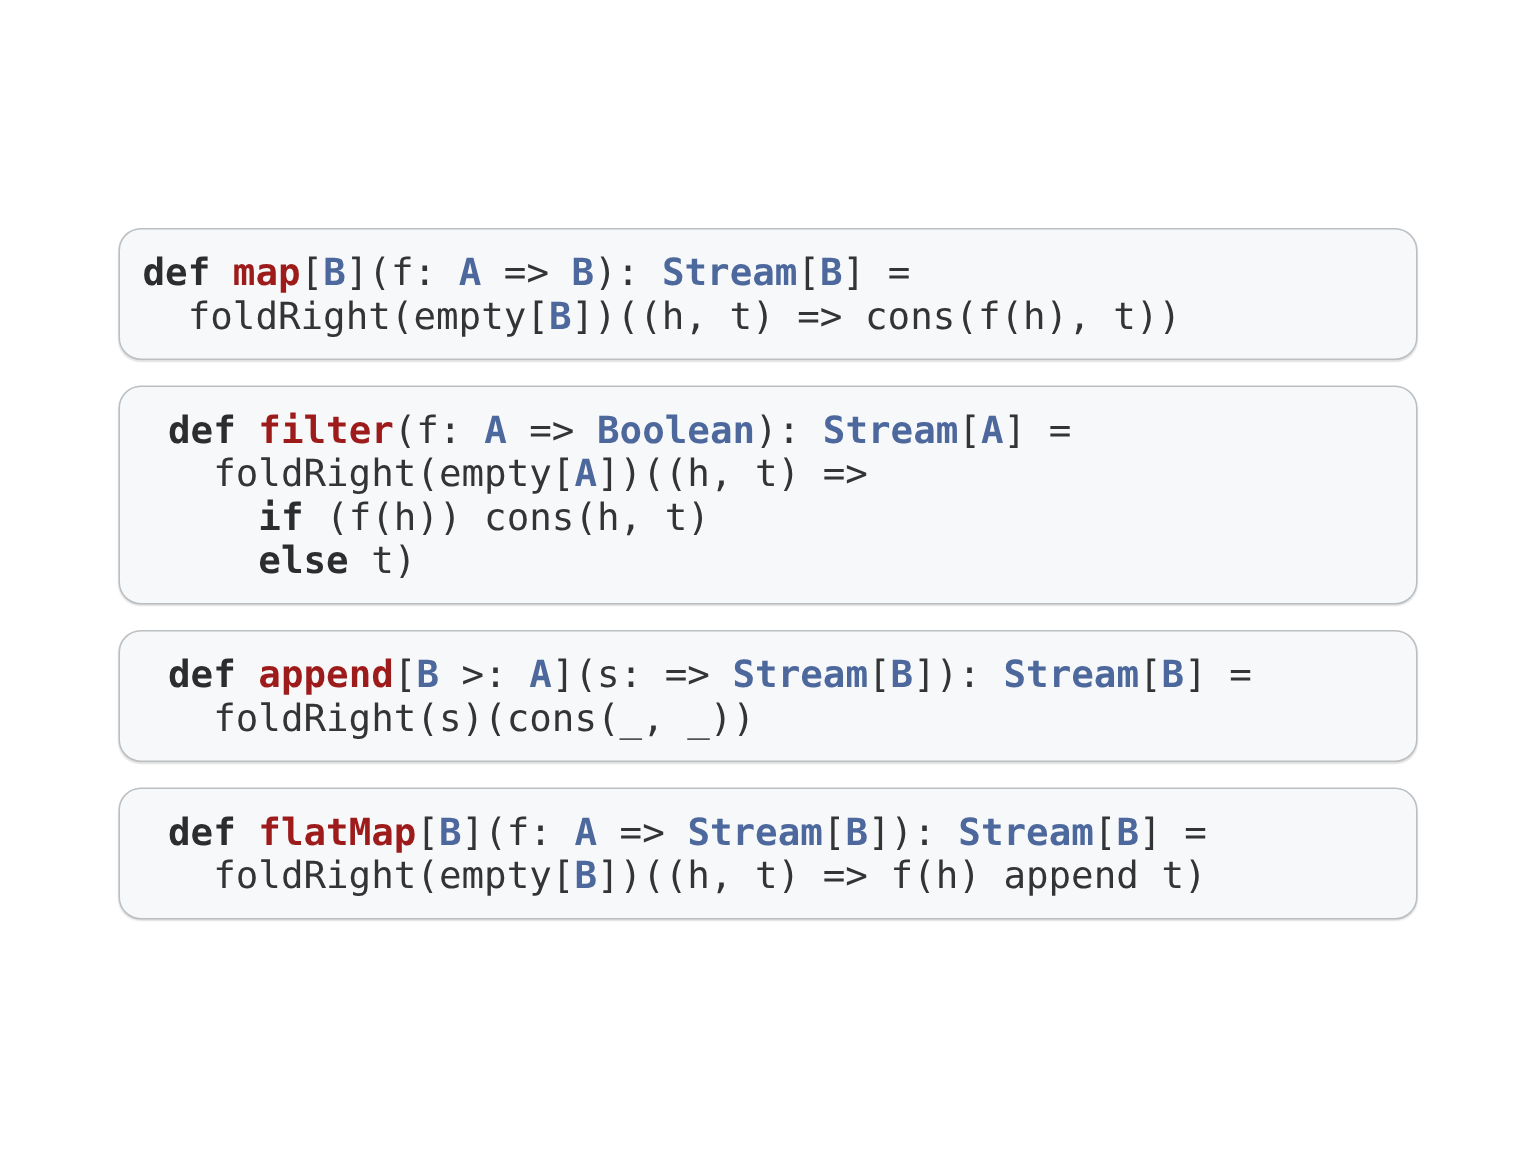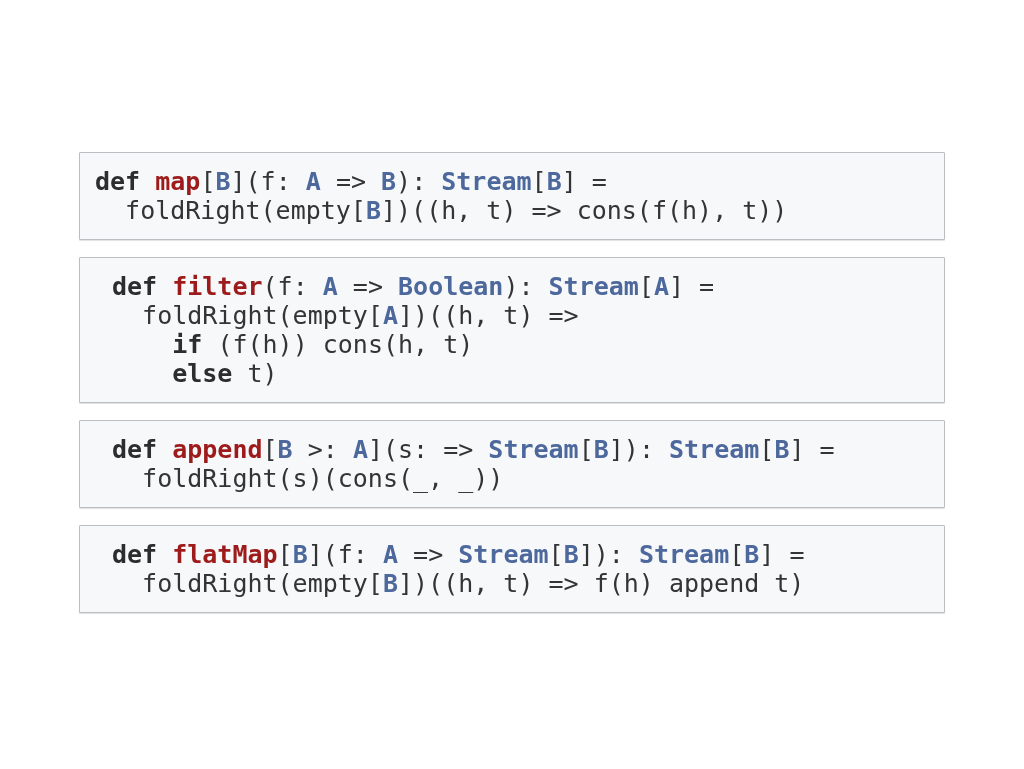--- a/index.html
+++ b/index.html
@@ -18,21 +18,21 @@
     position: absolute;
     left: 79px;
     top: 152px;
     width: 866px;
   }
   .code-box {
     box-sizing: border-box;
     width: 100%;
     background: var(--box-bg, #f7f8f9);
     border: 1px solid var(--box-border, #bcbfc2);
-    border-radius: 1px;
+    border-radius: 15px;
     padding: 14px 15px;
     box-shadow: 0 1px 1px rgba(0,0,0,0.12);
   }
   .code-box + .code-box {
     margin-top: 17px;
     padding-left: 32px;
   }
   .code {
     font-family: "DejaVu Sans Mono", "Liberation Mono", monospace;
     font-size: 25px;

